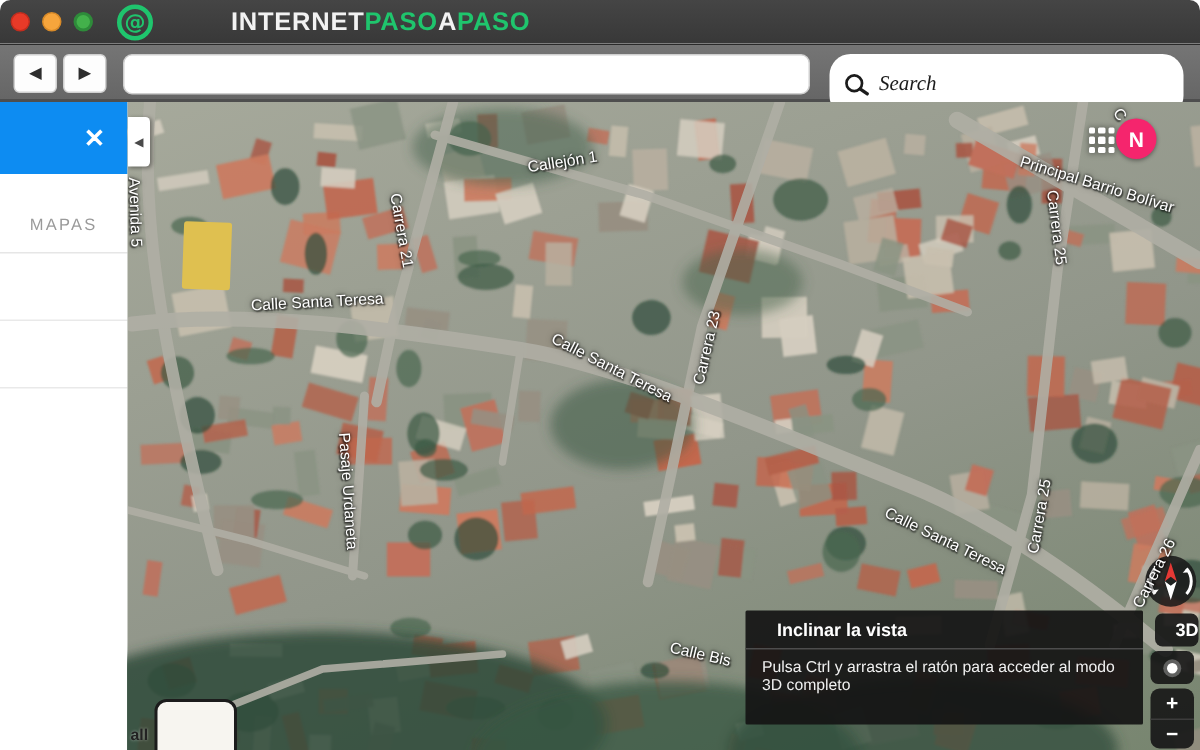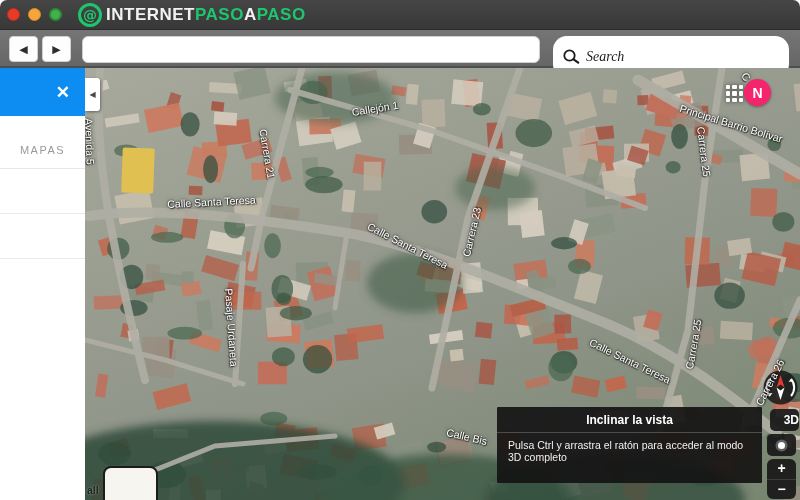--- a/index.html
+++ b/index.html
@@ -12,21 +12,21 @@
     border-radius:7px 7px 0 0; display:flex; align-items:center; }
   .lights { display:flex; gap:8px; margin-left:7px; }
   .light { width:13px; height:13px; border-radius:50%; }
   .light.red { background:#e83a28; border:1px solid #c32d1e; }
   .light.orange { background:#f6a53c; border:1px solid #d88a28; }
   .light.green { background:#43b14b; border:2px solid #2e8b3a; }
   .logo-wrap { display:flex; align-items:center; margin-left:16px; gap:4px; }
   .logo-icon { width:24px; height:24px; border-radius:50%; border:3px solid #1fc56d;
     color:#1fc56d; font-weight:bold; font-size:14px; line-height:18px; text-align:center;
     font-family:"DejaVu Sans", sans-serif; }
-  .title-text { font-size:17px; font-weight:bold; letter-spacing:.5px; font-family:"Liberation Sans", sans-serif; }
+  .title-text { font-size:17px; font-weight:bold; letter-spacing:.5px; font-family:"Liberation Sans", sans-serif;margin-left:48px; }
   .t-white { color:#f2f2f2; } .t-green { color:#1fc56d; }
 
   
   .navbar { position:absolute; left:0; top:30px; width:800px; height:38px;
     background:linear-gradient(#757575,#666); border-bottom:2px solid #4e4e4e; }
   .nav-btn { position:absolute; top:6px; width:29px; height:26px; background:#fdfdfd;
     border:1px solid #d0d0d0; border-radius:4px; color:#2d2d2d; font-size:11px;
     text-align:center; line-height:24px; cursor:pointer; }
   .nav-btn.back { left:9px; } .nav-btn.fwd { left:42px; }
   .address { position:absolute; left:82px; top:6px; width:458px; height:27px;
@@ -69,21 +69,21 @@
   .btn-target { position:absolute; left:682px; top:366px; width:29px; height:22px; background:rgba(24,24,24,.92);
     border-radius:5px; cursor:pointer; display:flex; align-items:center; justify-content:center; }
   .btn-target i { width:7px; height:7px; background:#fff; border-radius:50%; box-shadow:0 0 0 2.5px rgba(150,150,150,.55); }
   .zoom-pill { position:absolute; left:682px; top:391px; width:29px; height:40px; background:rgba(24,24,24,.92);
     border-radius:6px; display:flex; flex-direction:column; }
   .zoom-pill div { flex:1; color:#fff; font-size:14px; font-weight:bold; text-align:center; line-height:19px; cursor:pointer; }
   .zoom-pill .zo { border-top:1px solid #3c3c3c; }
 
   .tooltip { position:absolute; left:412px; top:339px; width:265px; background:rgba(20,20,20,.93);
     color:#fff; border-radius:1px; }
-  .tooltip .tt-title { font-size:12px; font-weight:bold; padding:6px 5px 5px; border-bottom:1px solid #4d4d4d;text-align:center; }
+  .tooltip .tt-title { font-size:12px; font-weight:bold; padding:6px 21px 5px; border-bottom:1px solid #4d4d4d; }
   .tooltip .tt-body { font-size:10.5px; padding:6px 11px 20px; color:#f0f0f0; }
 
   .minimap { position:absolute; left:18px; top:398px; width:55px; height:42px; background:#f7f5f0;
     border:2px solid #1c1c1c; border-radius:8px; cursor:pointer; }
 </style>
 </head>
 <body>
 
 <div class="window">
 

